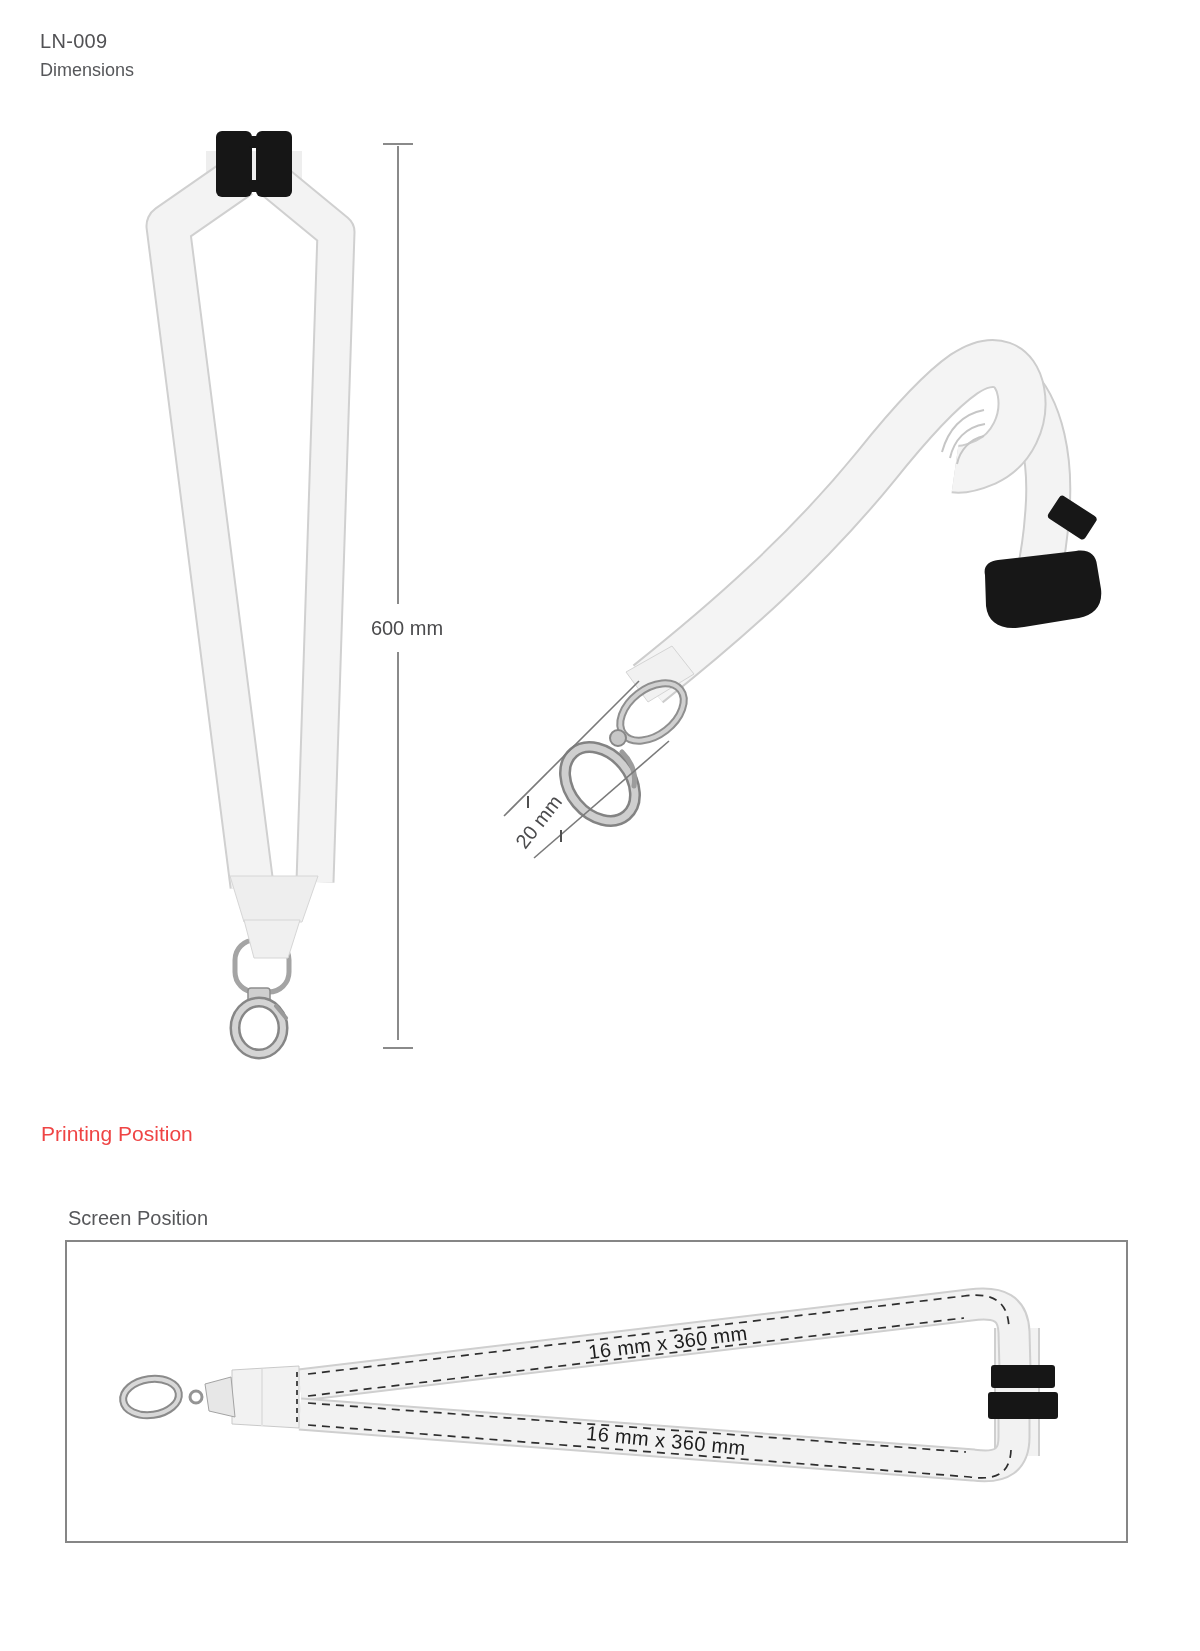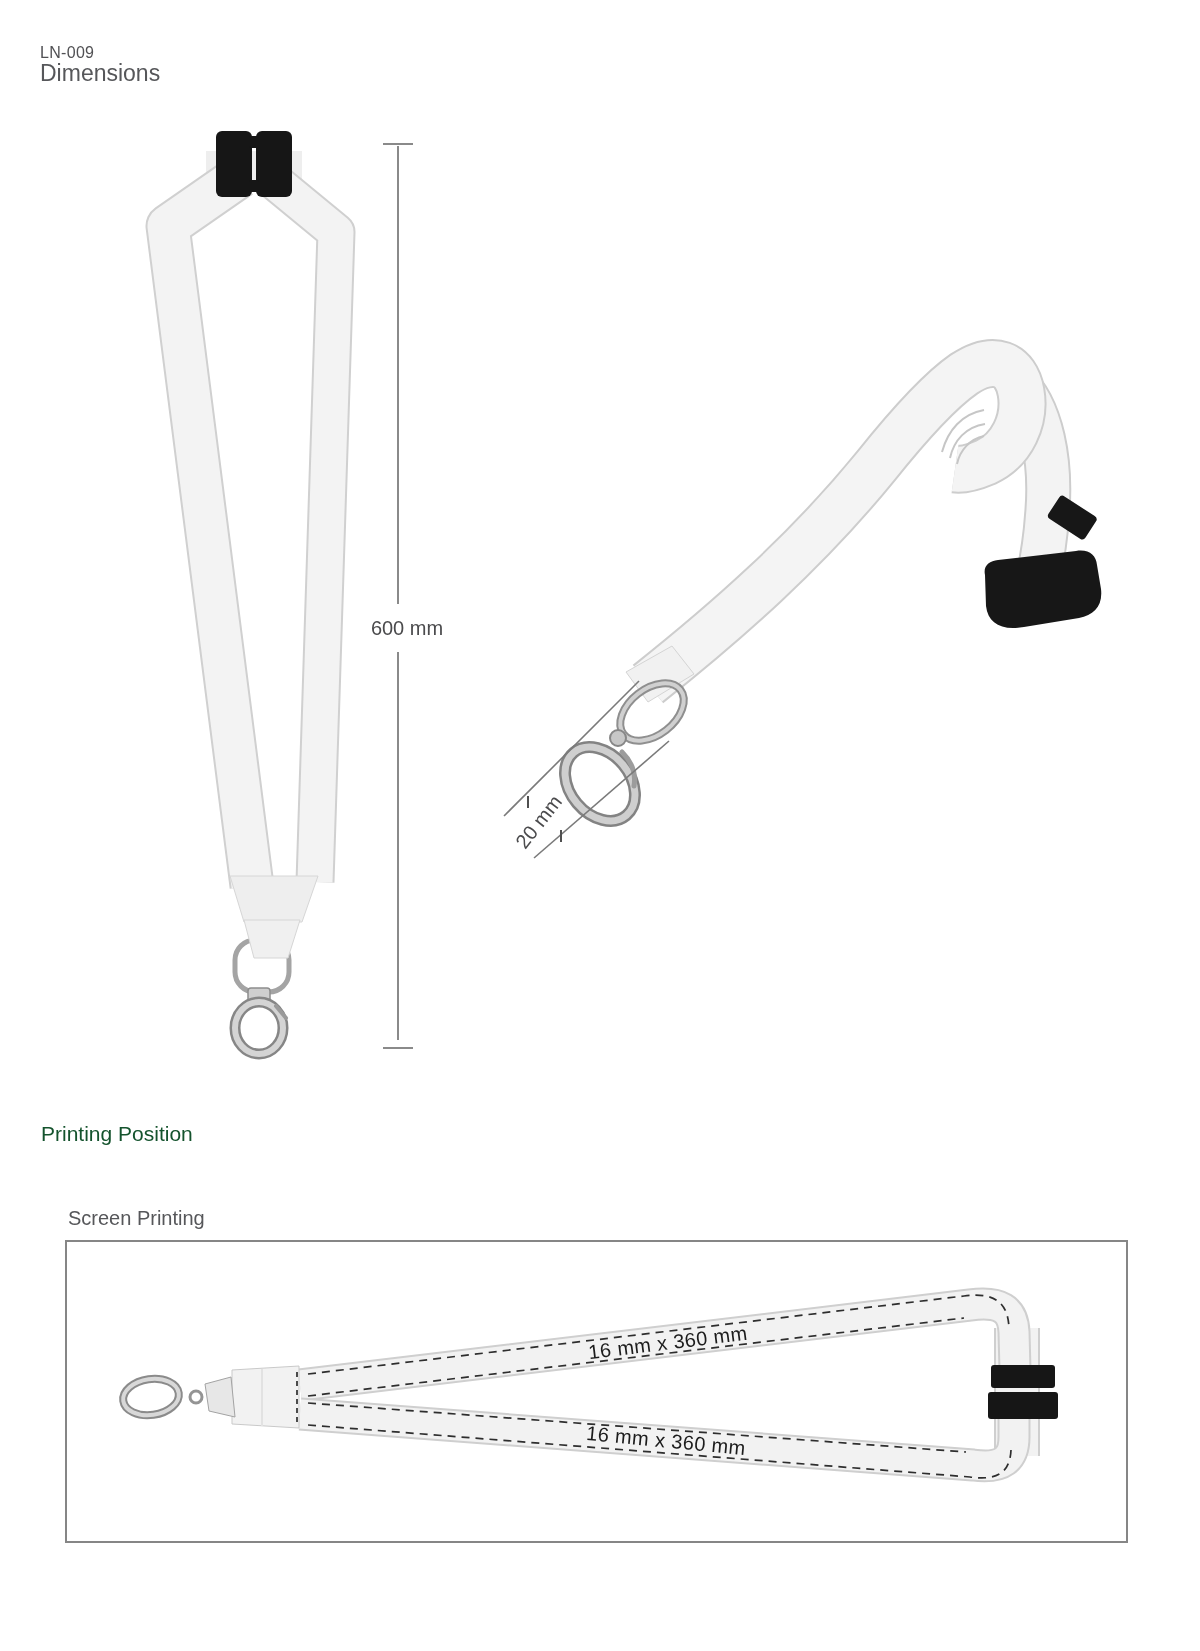--- a/index.html
+++ b/index.html
@@ -6,44 +6,44 @@
   .page{
     position:relative;
     width:1200px;
     height:1651px;
     background:#ffffff;
     font-family:"Liberation Sans", sans-serif;
     overflow:hidden;
   }
   .art{position:absolute;left:0;top:0;}
   .label{position:absolute;white-space:nowrap;}
-  .h-code{left:40px;top:44px;font-size:16px;color:#515154;letter-spacing:.3px;}
-  .h-sub{left:40px;top:60px;font-size:23px;color:#56575a;}
-  .h-print{left:41px;top:1122px;font-size:21px;color:#14532d;}
+  .h-code{left:40px;top:30px;font-size:20px;color:#515154;letter-spacing:.3px;}
+  .h-sub{left:40px;top:60px;font-size:18px;color:#56575a;}
+  .h-print{left:41px;top:1122px;font-size:21px;color:#ef4444;}
   .h-method{left:68px;top:1207px;font-size:20px;color:#56575a;}
   .dim-label{font-size:20px;color:#4b4b4d;}
   .dim-900{left:407px;top:628px;transform:translate(-50%,-50%);}
   .dim-20{left:539px;top:822px;transform:translate(-50%,-50%) rotate(-52deg);}
   .area-label{font-size:20px;color:#1c1c1c;letter-spacing:.4px;}
   .area-top{left:668px;top:1343px;transform:translate(-50%,-50%) rotate(-7deg);}
   .area-bottom{left:666px;top:1441px;transform:translate(-50%,-50%) rotate(5.5deg);}
   .print-box{
     position:absolute;left:65px;top:1240px;width:1059px;height:299px;
     border:2px solid #868686;background:transparent;
   }
 </style>
 </head>
 <body>
 
 <div class="page">
 
   <div class="label h-code">LN-009</div>
   <div class="label h-sub">Dimensions</div>
   <div class="label h-print">Printing Position</div>
-  <div class="label h-method">Screen Printing</div>
+  <div class="label h-method">Screen Position</div>
 
   <div class="print-box"></div>
 
   <svg class="art" width="1200" height="1651" viewBox="0 0 1200 1651">
 
     <g>
 
       <path d="M206 170 H302" stroke="#eeeeee" stroke-width="38" fill="none"></path>
 
       <path d="M240 176 L168 226 L252 886" stroke="#d0d0d0" stroke-width="45" fill="none" stroke-linejoin="round"></path>

